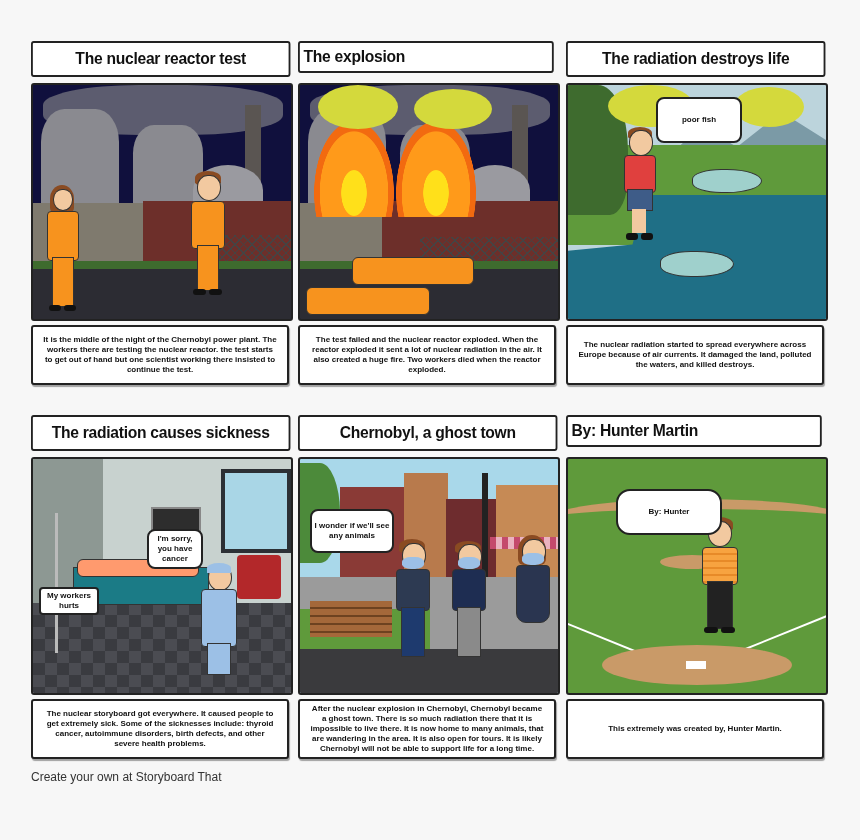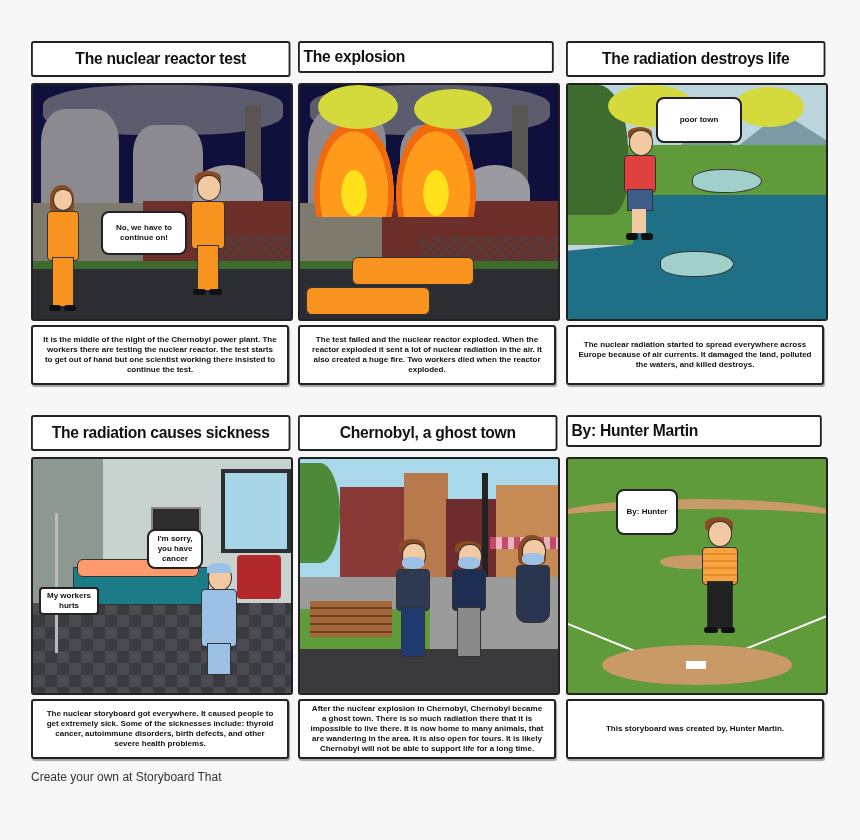--- a/index.html
+++ b/index.html
@@ -72,21 +72,20 @@
     </div>
     <div class="person" style="left:158px;top:86px;width:34px;height:126px;">
       <div class="hair" style="left:4px;top:0;width:26px;height:14px;"></div>
       <div class="head" style="left:6px;top:4px;width:22px;height:24px;"></div>
       <div class="body" style="left:0;top:30px;width:32px;height:46px;background:#f7931e;border-radius:4px;"></div>
       <div class="legs" style="left:6px;top:74px;width:20px;height:44px;background:#f7931e;"></div>
       <div class="shoe" style="left:2px;top:118px;width:13px;height:6px;"></div>
       <div class="shoe" style="left:18px;top:118px;width:13px;height:6px;"></div>
     </div>
 
-    <div class="bubble rect" style="left:68px;top:126px;width:86px;height:44px;">No, we have to continue on!</div>
   </div>
   <div class="desc">It is the middle of the night of the Chernobyl power plant. The workers there are testing the nuclear reactor. the test starts to get out of hand but one scientist working there insisted to continue the test.</div>
 </div>
 
 <div class="cell" style="left:298px; top:41px;">
   <div class="title left">The explosion</div>
   <div class="scene" style="background:#10103d;">
     <div class="layer" style="left:10px;top:0;width:240px;height:50px;background:#6a6a78;border-radius:40%;opacity:.85;"></div>
     <div class="layer" style="left:8px;top:24px;width:78px;height:110px;background:#8a8a90;border-radius:30% 30% 0 0;"></div>
     <div class="layer" style="left:100px;top:40px;width:70px;height:95px;background:#8a8a90;border-radius:30% 30% 0 0;"></div>
@@ -122,21 +121,21 @@
     <div class="layer" style="left:92px;top:166px;width:72px;height:24px;background:#9fd0cc;border:1px solid #333;border-radius:50% 60% 60% 50%;"></div>
     <div class="person" style="left:56px;top:42px;width:32px;height:116px;">
       <div class="hair" style="left:4px;top:0;width:24px;height:12px;"></div>
       <div class="head" style="left:5px;top:3px;width:22px;height:24px;"></div>
       <div class="body" style="left:0;top:28px;width:30px;height:36px;background:#e0403e;border-radius:4px;"></div>
       <div class="legs" style="left:3px;top:62px;width:24px;height:20px;background:#3e5c88;"></div>
       <div class="legs" style="left:8px;top:82px;width:14px;height:24px;background:#f2c9a0;border:none;"></div>
       <div class="shoe" style="left:2px;top:106px;width:12px;height:7px;"></div>
       <div class="shoe" style="left:17px;top:106px;width:12px;height:7px;"></div>
     </div>
-    <div class="bubble rect" style="left:88px;top:12px;width:86px;height:46px;">poor town</div>
+    <div class="bubble rect" style="left:88px;top:12px;width:86px;height:46px;">poor fish</div>
   </div>
   <div class="desc">The nuclear radiation started to spread everywhere across Europe because of air currents. It damaged the land, polluted the waters, and killed destroys.</div>
 </div>
 
 <div class="cell" style="left:31px; top:415px;">
   <div class="title">The radiation causes sickness</div>
   <div class="scene" style="background:#c8d2cf;">
     <div class="layer" style="left:0;top:0;width:70px;height:180px;background:#8d9893;"></div>
     <div class="layer" style="left:188px;top:10px;width:70px;height:84px;background:#a9d6e6;border:4px solid #2c3035;box-sizing:border-box;"></div>
     <div class="layer" style="left:0;top:144px;width:258px;height:90px;background:repeating-conic-gradient(#3a3b40 0 25%,#4b4c52 0 50%) 0 0/24px 24px;"></div>
@@ -184,20 +183,21 @@
       <div class="layer" style="left:6px;top:16px;width:22px;height:12px;background:#9cc0e6;border-radius:40%;"></div>
       <div class="body" style="left:0;top:28px;width:32px;height:40px;background:#1e2d52;border-radius:4px;"></div>
       <div class="legs" style="left:5px;top:66px;width:22px;height:48px;background:#8a8a8a;"></div>
     </div>
     <div class="person" style="left:216px;top:76px;width:34px;height:124px;">
       <div class="hair" style="left:2px;top:0;width:28px;height:30px;"></div>
       <div class="head" style="left:6px;top:4px;width:22px;height:24px;"></div>
       <div class="layer" style="left:6px;top:18px;width:22px;height:12px;background:#9cc0e6;border-radius:40%;"></div>
       <div class="body" style="left:0;top:30px;width:32px;height:56px;background:#2a3550;border-radius:4px 4px 10px 10px;"></div>
     </div>
+    <div class="bubble rect" style="left:10px;top:50px;width:84px;height:44px;">I wonder if we'll see any animals</div>
   </div>
   <div class="desc">After the nuclear explosion in Chernobyl, Chernobyl became a ghost town. There is so much radiation there that it is impossible to live there. It is now home to many animals, that are wandering in the area. It is also open for tours. It is likely Chernobyl will not be able to support life for a long time.</div>
 </div>
 
 <div class="cell" style="left:566px; top:415px;">
   <div class="title left">By: Hunter Martin</div>
   <div class="scene" style="background:#5f9a3b;">
     <div class="layer" style="left:-20px;top:40px;width:300px;height:30px;border-top:10px solid #c99a68;border-radius:50%;"></div>
     <div class="layer" style="left:92px;top:96px;width:64px;height:14px;background:#c99a68;border-radius:50%;"></div>
     <div class="layer" style="left:-10px;top:160px;width:120px;height:2px;background:#fff;transform:rotate(22deg);transform-origin:left;"></div>
@@ -205,18 +205,18 @@
     <div class="layer" style="left:34px;top:186px;width:190px;height:40px;background:#c99a68;border-radius:50%;"></div>
     <div class="layer" style="left:118px;top:202px;width:20px;height:8px;background:#fff;"></div>
     <div class="person" style="left:134px;top:58px;width:36px;height:118px;">
       <div class="hair" style="left:3px;top:0;width:28px;height:14px;"></div>
       <div class="head" style="left:6px;top:4px;width:22px;height:24px;"></div>
       <div class="body" style="left:0;top:30px;width:34px;height:36px;background:repeating-linear-gradient(180deg,#f7a340 0 5px,#e78a28 5px 7px);border-radius:4px;"></div>
       <div class="legs" style="left:5px;top:64px;width:24px;height:46px;background:#222;"></div>
       <div class="shoe" style="left:2px;top:110px;width:14px;height:6px;"></div>
       <div class="shoe" style="left:19px;top:110px;width:14px;height:6px;"></div>
     </div>
-    <div class="bubble rect" style="left:48px;top:30px;width:62px;height:46px;">By: Hunter</div>
-  </div>
-  <div class="desc">This storyboard was created by, Hunter Martin.</div>
+    <div class="bubble rect" style="left:48px;top:30px;width:106px;height:46px;border-radius:14px;">By: Hunter</div>
+  </div>
+  <div class="desc">This extremely was created by, Hunter Martin.</div>
 </div>
 
 <div class="footer">Create your own at Storyboard That</div>
 
 </body></html>

